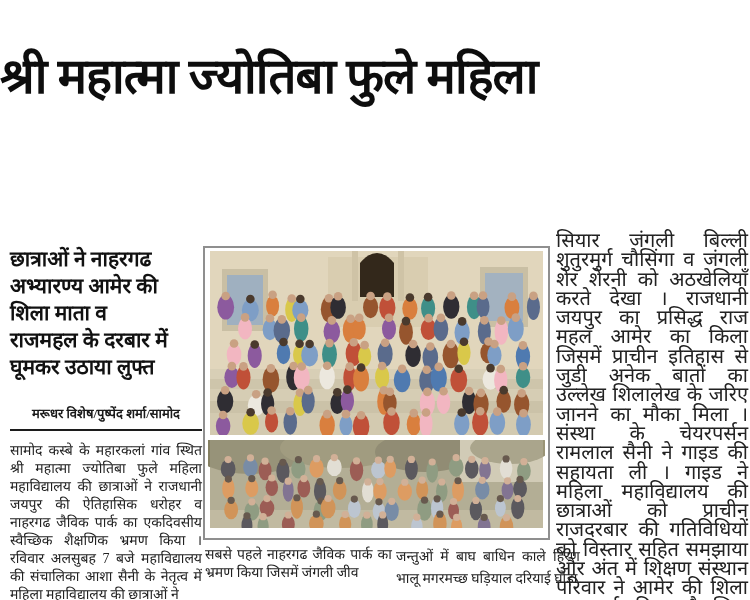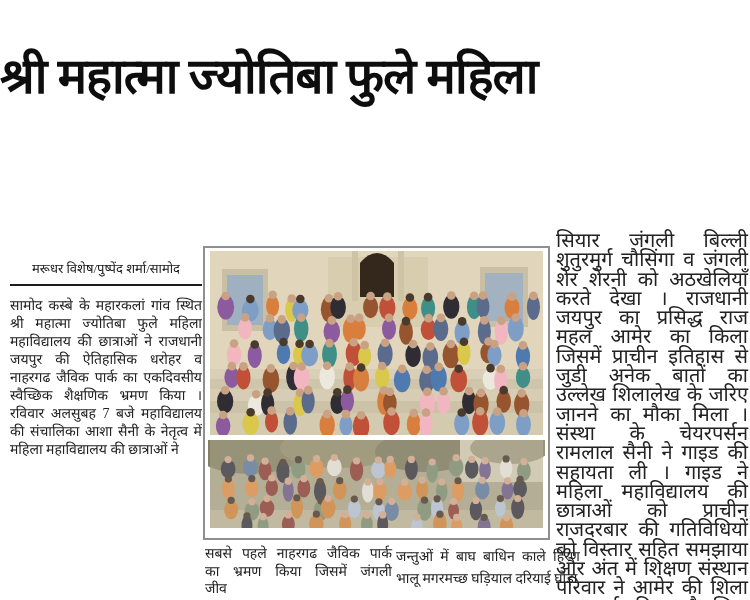--- a/index.html
+++ b/index.html
@@ -6,42 +6,49 @@
   body{
     width:750px;height:600px;background:#ffffff;position:relative;overflow:hidden;
     font-family:"Liberation Serif", serif;color:#1a1a1a;
   }
   .headline{
     position:absolute;top:12px;left:0;width:750px;
     font-weight:bold;font-size:49px;line-height:66px;letter-spacing:-1px;color:#0d0d0d;margin-top:32px;
   }
   .col1{position:absolute;left:10px;top:246px;width:192px;}
   .subhead{font-size:21px;font-weight:bold;line-height:27px;color:#111;}
-  .byline{margin-top:13px;font-size:13px;font-weight:normal;text-align:center;white-space:nowrap;}
+  .byline{margin-top:23px;font-size:13px;font-weight:bold;text-align:center;white-space:nowrap;}
   .rule{border-top:2px solid #1c1c1c;margin-top:7px;}
   .body-text{font-size:14px;line-height:18px;text-align:justify;color:#222;}
   .col1 .body-text{margin-top:11px;}
   .photo-frame{
     position:absolute;left:203px;top:246px;width:337px;height:284px;
     border:2px solid #8f8f8f;background:#ffffff;padding:3px;box-sizing:content-box;
   }
   .photo-frame svg{display:block;width:337px;}
   .photo-gap{height:5px;}
-  .caption-a{position:absolute;left:205px;top:546px;width:187px;font-size:14px;line-height:17.5px;text-align:justify;font-family:Liberation Mono, monospace;}
+  .caption-a{position:absolute;left:205px;top:546px;width:187px;font-size:14px;line-height:17.5px;text-align:justify;}
   .caption-b{position:absolute;left:396px;top:546px;width:184px;font-size:14px;line-height:22px;text-align:justify;}
   .col4{position:absolute;left:556px;top:231px;width:192px;font-size:20px;line-height:19.3px;text-align:justify;}
 </style>
 </head>
 <body>
 
 <div class="headline">
   <div>श्री महात्मा ज्योतिबा फुले महिला</div>
 </div>
 
 <div class="col1">
+  <div class="subhead">
+    <div>छात्राओं ने नाहरगढ</div>
+    <div>अभ्यारण्य आमेर की</div>
+    <div>शिला माता व</div>
+    <div>राजमहल के दरबार में</div>
+    <div>घूमकर उठाया लुफ्त</div>
+  </div>
   <div class="byline">मरूधर विशेष/पुष्पेंद शर्मा/सामोद</div>
   <div class="rule"></div>
   <div class="body-text">सामोद कस्बे के महारकलां गांव स्थित श्री महात्मा ज्योतिबा फुले महिला महाविद्यालय की छात्राओं ने राजधानी जयपुर की ऐतिहासिक धरोहर व नाहरगढ जैविक पार्क का एकदिवसीय स्वैच्छिक शैक्षणिक भ्रमण किया । रविवार अलसुबह 7 बजे महाविद्यालय की संचालिका आशा सैनी के नेतृत्व में महिला महाविद्यालय की छात्राओं ने</div>
 </div>
 
 <div class="photo-frame">
   <svg id="photoTop" viewBox="0 0 333 184" height="184">
     <rect x="0" y="0" width="333" height="184" fill="#e6dcc6"></rect>
     <rect x="0" y="0" width="333" height="118" fill="#e1d6bc"></rect>
 

